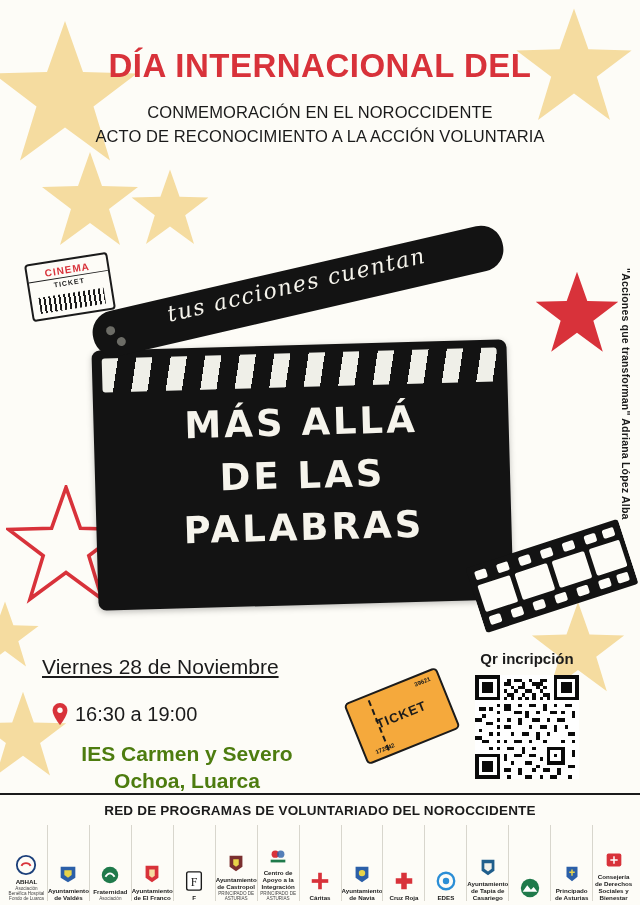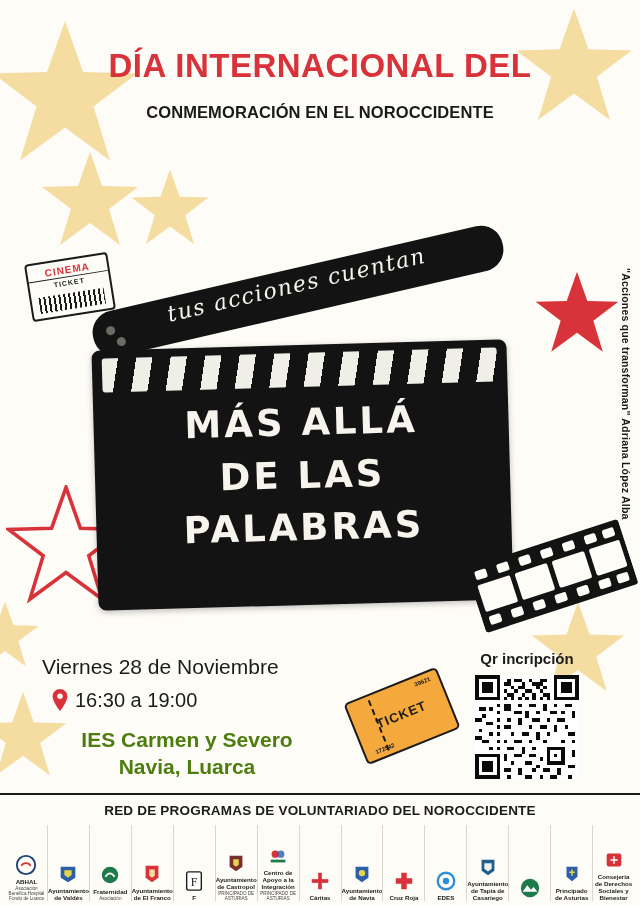--- a/index.html
+++ b/index.html
@@ -44,21 +44,21 @@
     line-height: 1.12;
     margin: 0 34px;
     text-transform: uppercase;
     text-align: center;
   }
   .subtitle-wrap {
     margin-top: 16px;
   }
   .subtitle {
     font-size: 16.5px;
-    font-weight: bold;
+    font-weight: normal;
     color: #1a1a1a;
     line-height: 1.45;
     letter-spacing: 0.1px;
   }
 
   
   .clapper {
     position: absolute;
     left: 95px;
     top: 345px;
@@ -261,21 +261,22 @@
   .info {
     position: absolute;
     left: 42px;
     top: 655px;
     width: 330px;
     z-index: 7;
   }
   .info .date {
     font-size: 21px;
     color: #1b1b1b;
-    margin-bottom: 10px;
+    margin-bottom: 24px;
+    text-decoration: underline;
   }
   .info .time-row {
     display: flex;
     gap: 7px;
     font-size: 20px;
     color: #1b1b1b;
     margin-bottom: 14px;
     padding-left: 10px;
   }
   .pin {
@@ -422,20 +423,21 @@
   <span class="star" style="left:-30px; top:600px;">
     <svg width="70" height="70" viewBox="0 0 100 100">
         <polygon points="50,2 62,36 98,37 69,59 80,95 50,73 20,95 31,59 2,37 38,36" fill="#f5dca0"></polygon>
       </svg>
   </span>
 
   <div class="header">
     <div class="title1">DÍA INTERNACIONAL DEL</div>
     <div class="subtitle-wrap">
       <div class="subtitle">CONMEMORACIÓN EN EL NOROCCIDENTE</div>
+      <div class="subtitle">ACTO DE RECONOCIMIENTO A LA ACCIÓN VOLUNTARIA</div>
     </div>
   </div>
 
   <div class="cinema-ticket">
     <div class="ct-label">CINEMA</div>
     <div class="ct-div"></div>
     <div class="ct-sub">TICKET</div>
     <div class="ct-bars"></div>
   </div>
 
@@ -496,21 +498,21 @@
       <span class="pin">
         <svg width="16" height="22" viewBox="0 0 16 22">
           <path d="M8 0C3.9 0 .6 3.3.6 7.4c0 5.5 7.4 14.6 7.4 14.6s7.4-9.1 7.4-14.6C15.4 3.3 12.1 0 8 0z" fill="#d8323a"></path>
           <circle cx="8" cy="7.3" r="2.7" fill="#fdfcf7"></circle>
         </svg>
       </span>
       <span>16:30 a 19:00</span>
     </div>
     <div class="venue">
       <div>IES Carmen y Severo</div>
-      <div>Navia, Luarca</div>
+      <div>Ochoa, Luarca</div>
     </div>
   </div>
 
   <div class="qr-block">
     <div class="qr-label">Qr incripción</div>
     <div class="qr-code">
       <svg width="104" height="104" viewBox="0 0 29 29" shape-rendering="crispEdges">
         <rect width="29" height="29" fill="#ffffff"></rect>
         <g fill="#0a0a0a">
 

